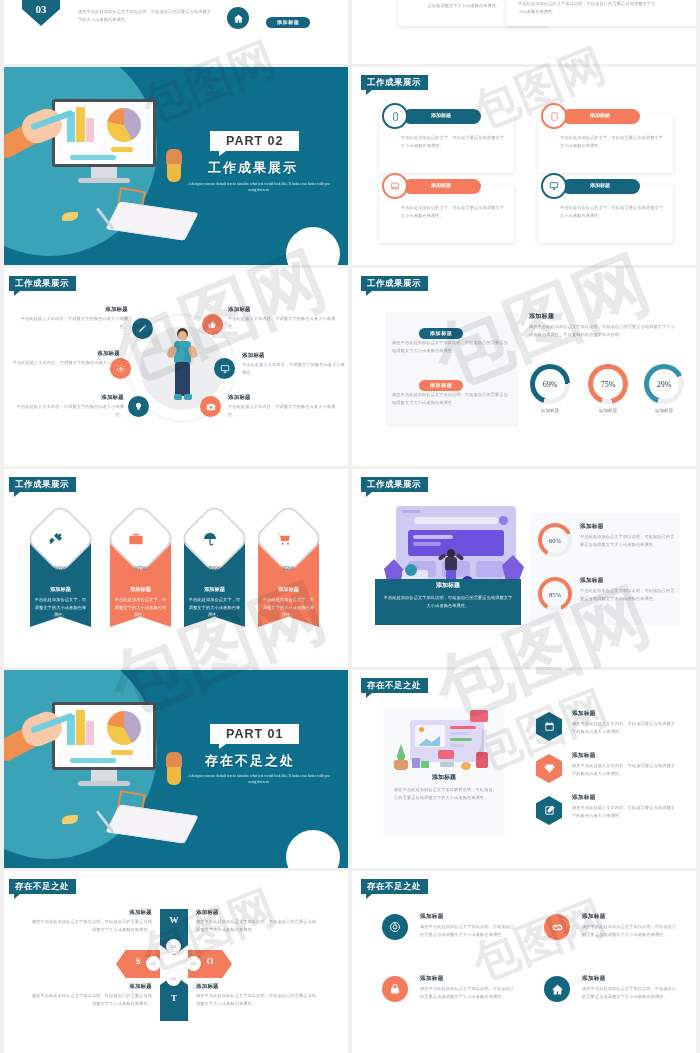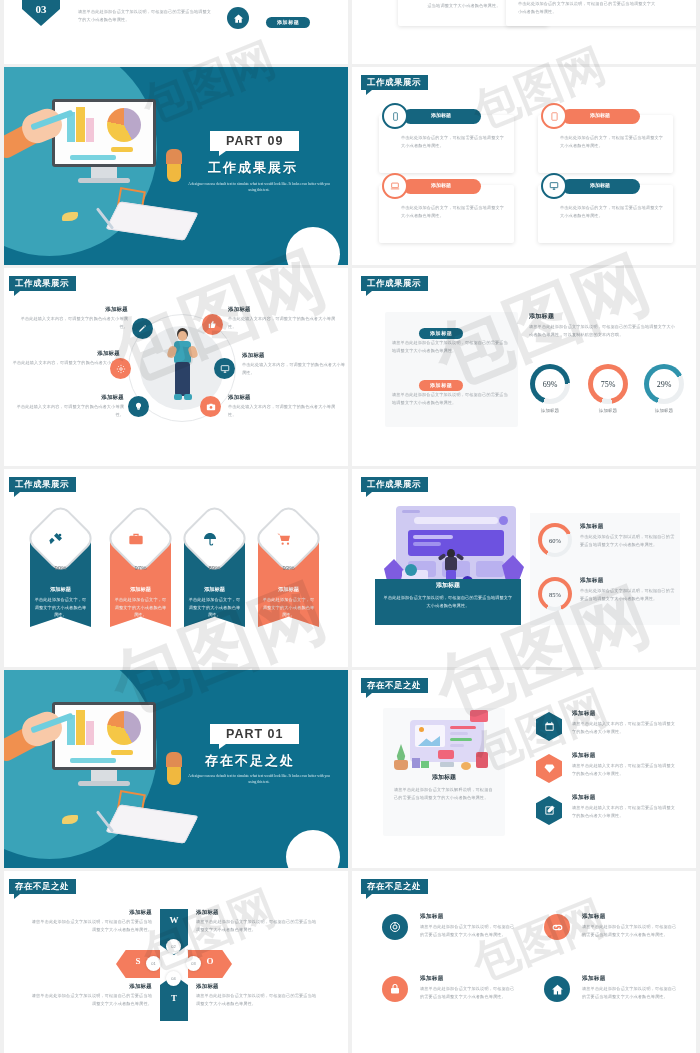--- a/index.html
+++ b/index.html
@@ -224,21 +224,21 @@
     <div class="arm" style="left:-6px;top:62px;width:50px;height:22px;transform:rotate(-28deg);"></div>
     <div class="hand" style="left:22px;top:44px;width:40px;height:30px;transform:rotate(-22deg);"></div>
     <div class="pen" style="left:30px;top:50px;width:44px;height:6px;transform:rotate(-20deg);"></div>
     <div class="vase" style="left:167px;top:95px;"></div>
     <div class="pencils" style="left:166px;top:82px;width:16px;height:15px;border-radius:6px 6px 0 0;"></div>
     <div class="cube" style="left:118px;top:122px;"></div>
     <div class="kbd" style="left:110px;top:140px;"></div>
     <div class="leaf" style="left:62px;top:145px;"></div>
     <div class="pen" style="left:92px;top:150px;width:26px;height:3px;background:#c8d4df;transform:rotate(52deg);"></div>
 
-    <div class="part-tag" style="left:210px;top:64px;">PART 09</div>
+    <div class="part-tag" style="left:210px;top:64px;">PART 02</div>
     <div class="part-cn" style="left:208px;top:92px;">工作成果展示</div>
     <div class="part-en" style="left:185px;top:115px;">A designer can use default text to simulate what text would look like. It looks even better with you using this text.</div>
   </div>
 
   <div style="position:absolute;left:352px;top:67px;width:348px;height:198px;background:#fff;overflow:hidden;">
     <div class="banner">工作成果展示</div>
 
     <div class="card" style="left:27px;top:48px;width:135px;height:58px;">
       <div style="position:absolute;left:24px;top:-6px;width:78px;height:15px;border-radius:8px;background:#15657f;"></div>
       <div style="position:absolute;left:52px;top:-3px;color:#fff;font-size:5px;font-weight:bold;">添加标题</div>

